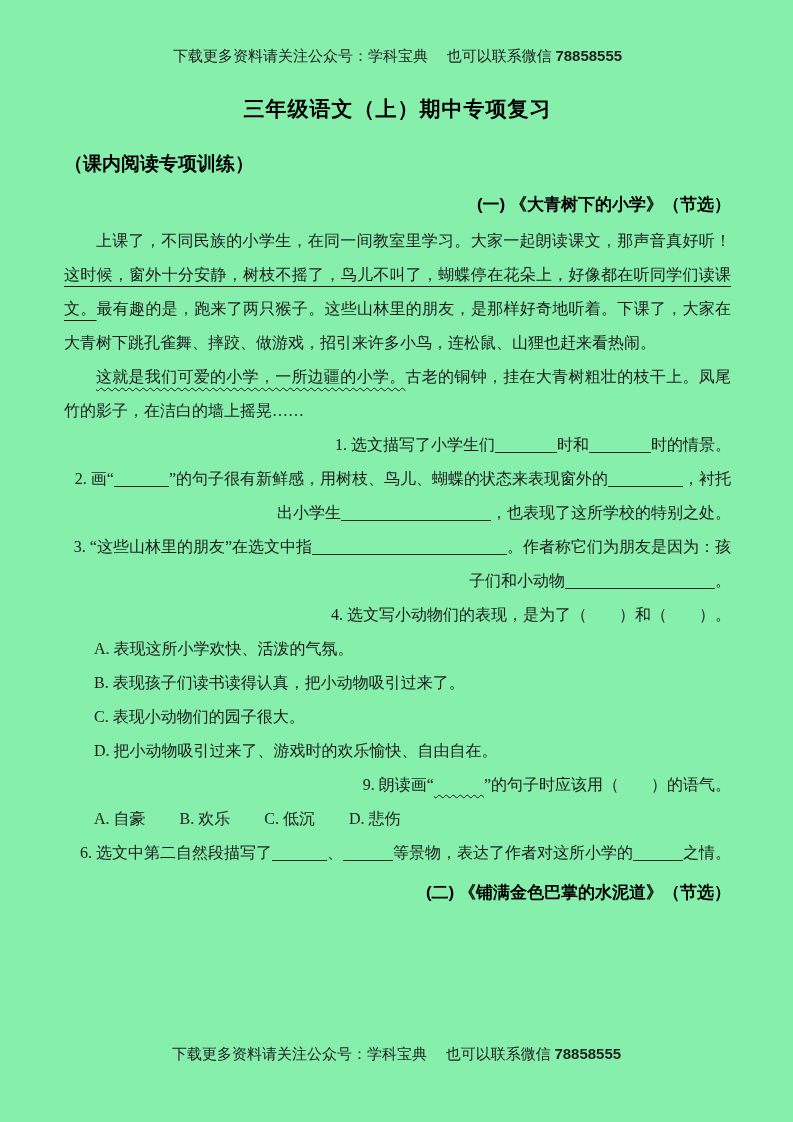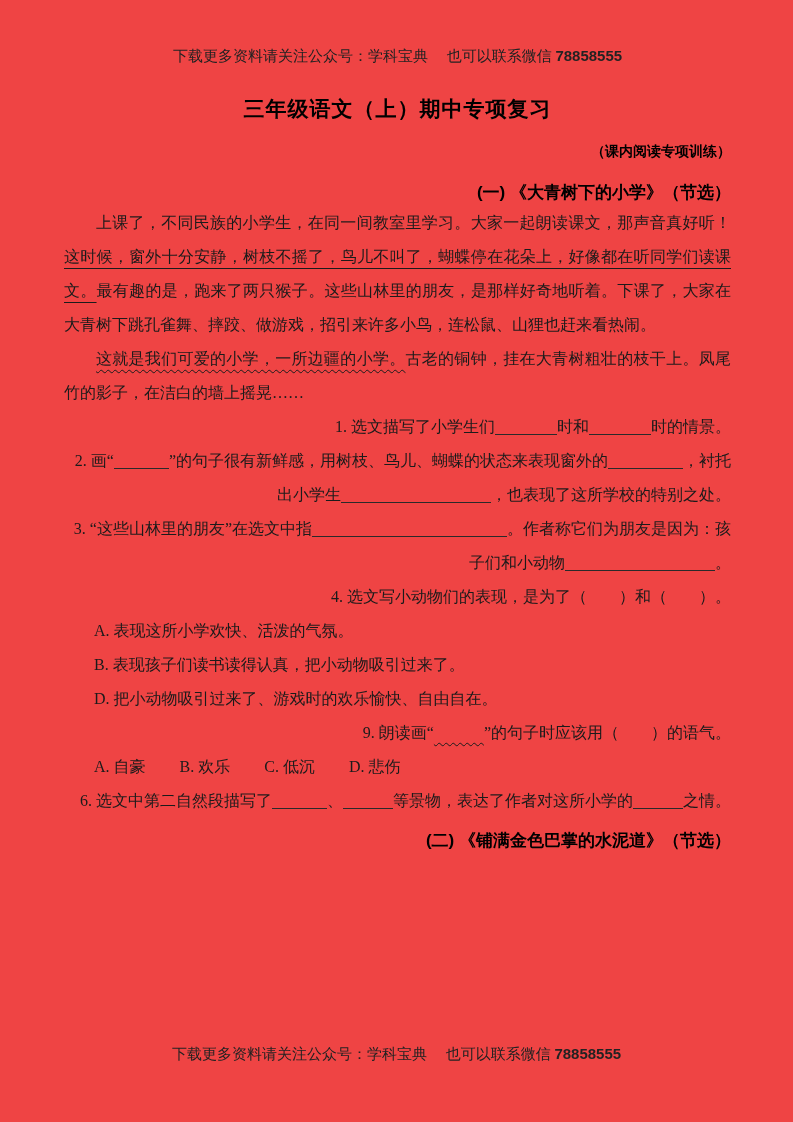--- a/index.html
+++ b/index.html
@@ -2,21 +2,21 @@
 <html><head>
 <meta charset="utf-8">
 <style>
   html, body { margin: 0; padding: 0; background: #ffffff; }
 
   .page {
     position: relative;
     width: 793px;
     height: 1122px;
     margin: 0 auto;
-    background: #ef4444;
+    background: #86efac;
     color: #1b1b1b;
     font-family: "Liberation Serif", serif;
     box-sizing: border-box;
     padding: 46px 62px 0 64px;
     overflow: hidden;
   }
 
   .doc-header {
     text-align: center;
     font-size: 15px;
@@ -34,40 +34,40 @@
     text-align: center;
     font-family: "Liberation Sans", sans-serif;
     font-weight: bold;
     font-size: 21px;
     line-height: 30px;
     letter-spacing: 1px;
     color: #000;
   }
 
   .doc-subtitle {
-    margin-top: 14px;
-    text-align: right;
+    margin-top: 26px;
+    text-align: left;
     font-weight: bold;
-    font-size: 14px;
+    font-size: 19px;
     line-height: 28px;
     color: #000;
   }
 
   .sec-heading {
     margin-top: 14px;
     text-align: right;
     font-family: "Liberation Sans", sans-serif;
     font-weight: bold;
     font-size: 17px;
     line-height: 26px;
     color: #000;
   }
   .sec-heading.second { margin-top: 10px; }
 
-  .passage { }
+  .passage { margin-top: 6px; }
   .passage p {
     margin: 0;
     text-indent: 2em;
     text-align: justify;
     font-size: 16px;
     line-height: 34px;
   }
 
   .u {
     text-decoration: underline;
@@ -149,20 +149,21 @@
 
   <div class="q"><span>1. 选文描写了小学生们</span><span class="blank w62"></span><span>时和</span><span class="blank w62"></span><span>时的情景。</span></div>
 
   <div class="q"><span>2. 画“</span><span class="blank w55"></span><span>”的句子很有新鲜感，用树枝、鸟儿、蝴蝶的状态来表现窗外的</span><span class="blank w75"></span><span>，衬托出小学生</span><span class="blank w150"></span><span>，也表现了这所学校的特别之处。</span></div>
 
   <div class="q"><span>3. “这些山林里的朋友”在选文中指</span><span class="blank w195"></span><span>。作者称它们为朋友是因为：孩子们和小动物</span><span class="blank w150"></span><span>。</span></div>
 
   <div class="q"><span>4. 选文写小动物们的表现，是为了（　　）和（　　）。</span></div>
   <div class="opt">A. 表现这所小学欢快、活泼的气氛。</div>
   <div class="opt">B. 表现孩子们读书读得认真，把小动物吸引过来了。</div>
+  <div class="opt">C. 表现小动物们的园子很大。</div>
   <div class="opt">D. 把小动物吸引过来了、游戏时的欢乐愉快、自由自在。</div>
 
   <div class="q"><span>9. 朗读画“</span><span class="wavy-blank">&nbsp;&nbsp;&nbsp;&nbsp;&nbsp;&nbsp;&nbsp;&nbsp;&nbsp;&nbsp;</span><span>”的句子时应该用（　　）的语气。</span></div>
   <div class="opt opt-inline"><span class="choice">A. 自豪</span><span class="choice">B. 欢乐</span><span class="choice">C. 低沉</span><span class="choice">D. 悲伤</span></div>
 
   <div class="q"><span>6. 选文中第二自然段描写了</span><span class="blank w55"></span><span>、</span><span class="blank w50"></span><span>等景物，表达了作者对这所小学的</span><span class="blank w50"></span><span>之情。</span></div>
 
   <div class="sec-heading second">(二) 《铺满金色巴掌的水泥道》（节选）</div>
 
   <div class="passage">

